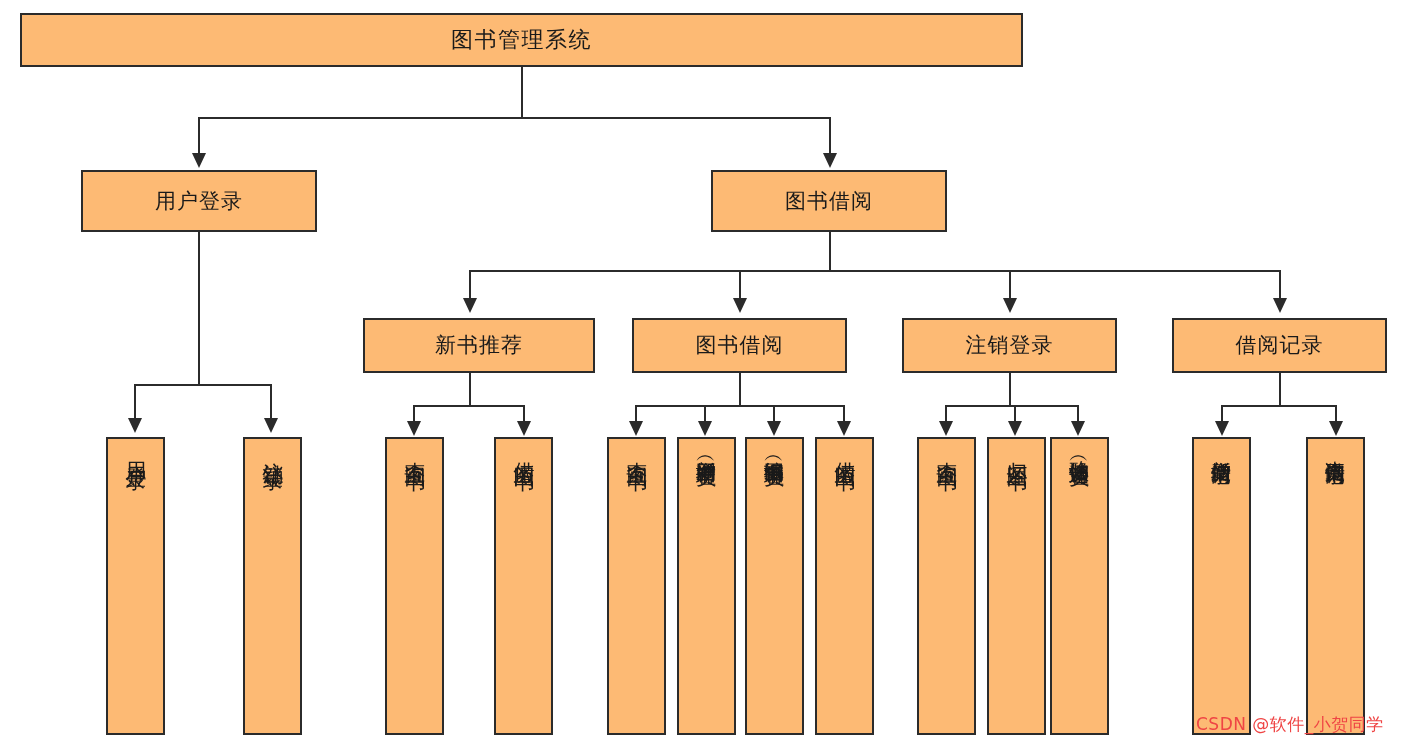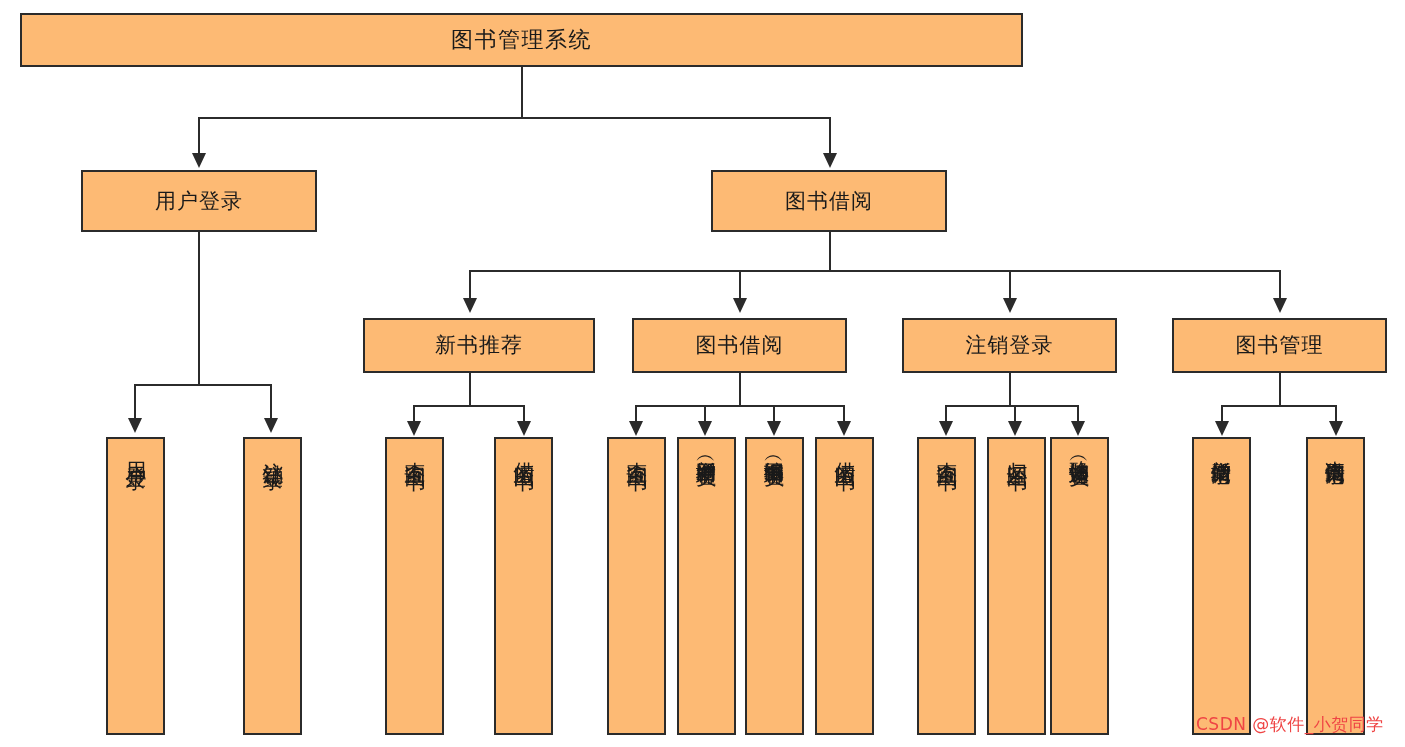--- a/index.html
+++ b/index.html
@@ -136,21 +136,21 @@
   <div class="node h" style="left:363px; top:318px; width:232px; height:55px;">
     <span class="label">新书推荐</span>
   </div>
   <div class="node h" style="left:632px; top:318px; width:215px; height:55px;">
     <span class="label">图书借阅</span>
   </div>
   <div class="node h" style="left:902px; top:318px; width:215px; height:55px;">
     <span class="label">注销登录</span>
   </div>
   <div class="node h" style="left:1172px; top:318px; width:215px; height:55px;">
-    <span class="label">图书管理</span>
+    <span class="label">借阅记录</span>
   </div>
 
   <div class="edge vline" style="left:469px; top:373px; width:2px; height:32px;"></div>
   <div class="edge hline" style="left:413px; top:405px; width:112px; height:2px;"></div>
   <div class="edge vline" style="left:413px; top:405px; width:2px; height:18px;"></div>
   <div class="arrow" style="left:407px; top:421px;"></div>
   <div class="edge vline" style="left:523px; top:405px; width:2px; height:18px;"></div>
   <div class="arrow" style="left:517px; top:421px;"></div>
 
   <div class="edge vline" style="left:739px; top:373px; width:2px; height:32px;"></div>

